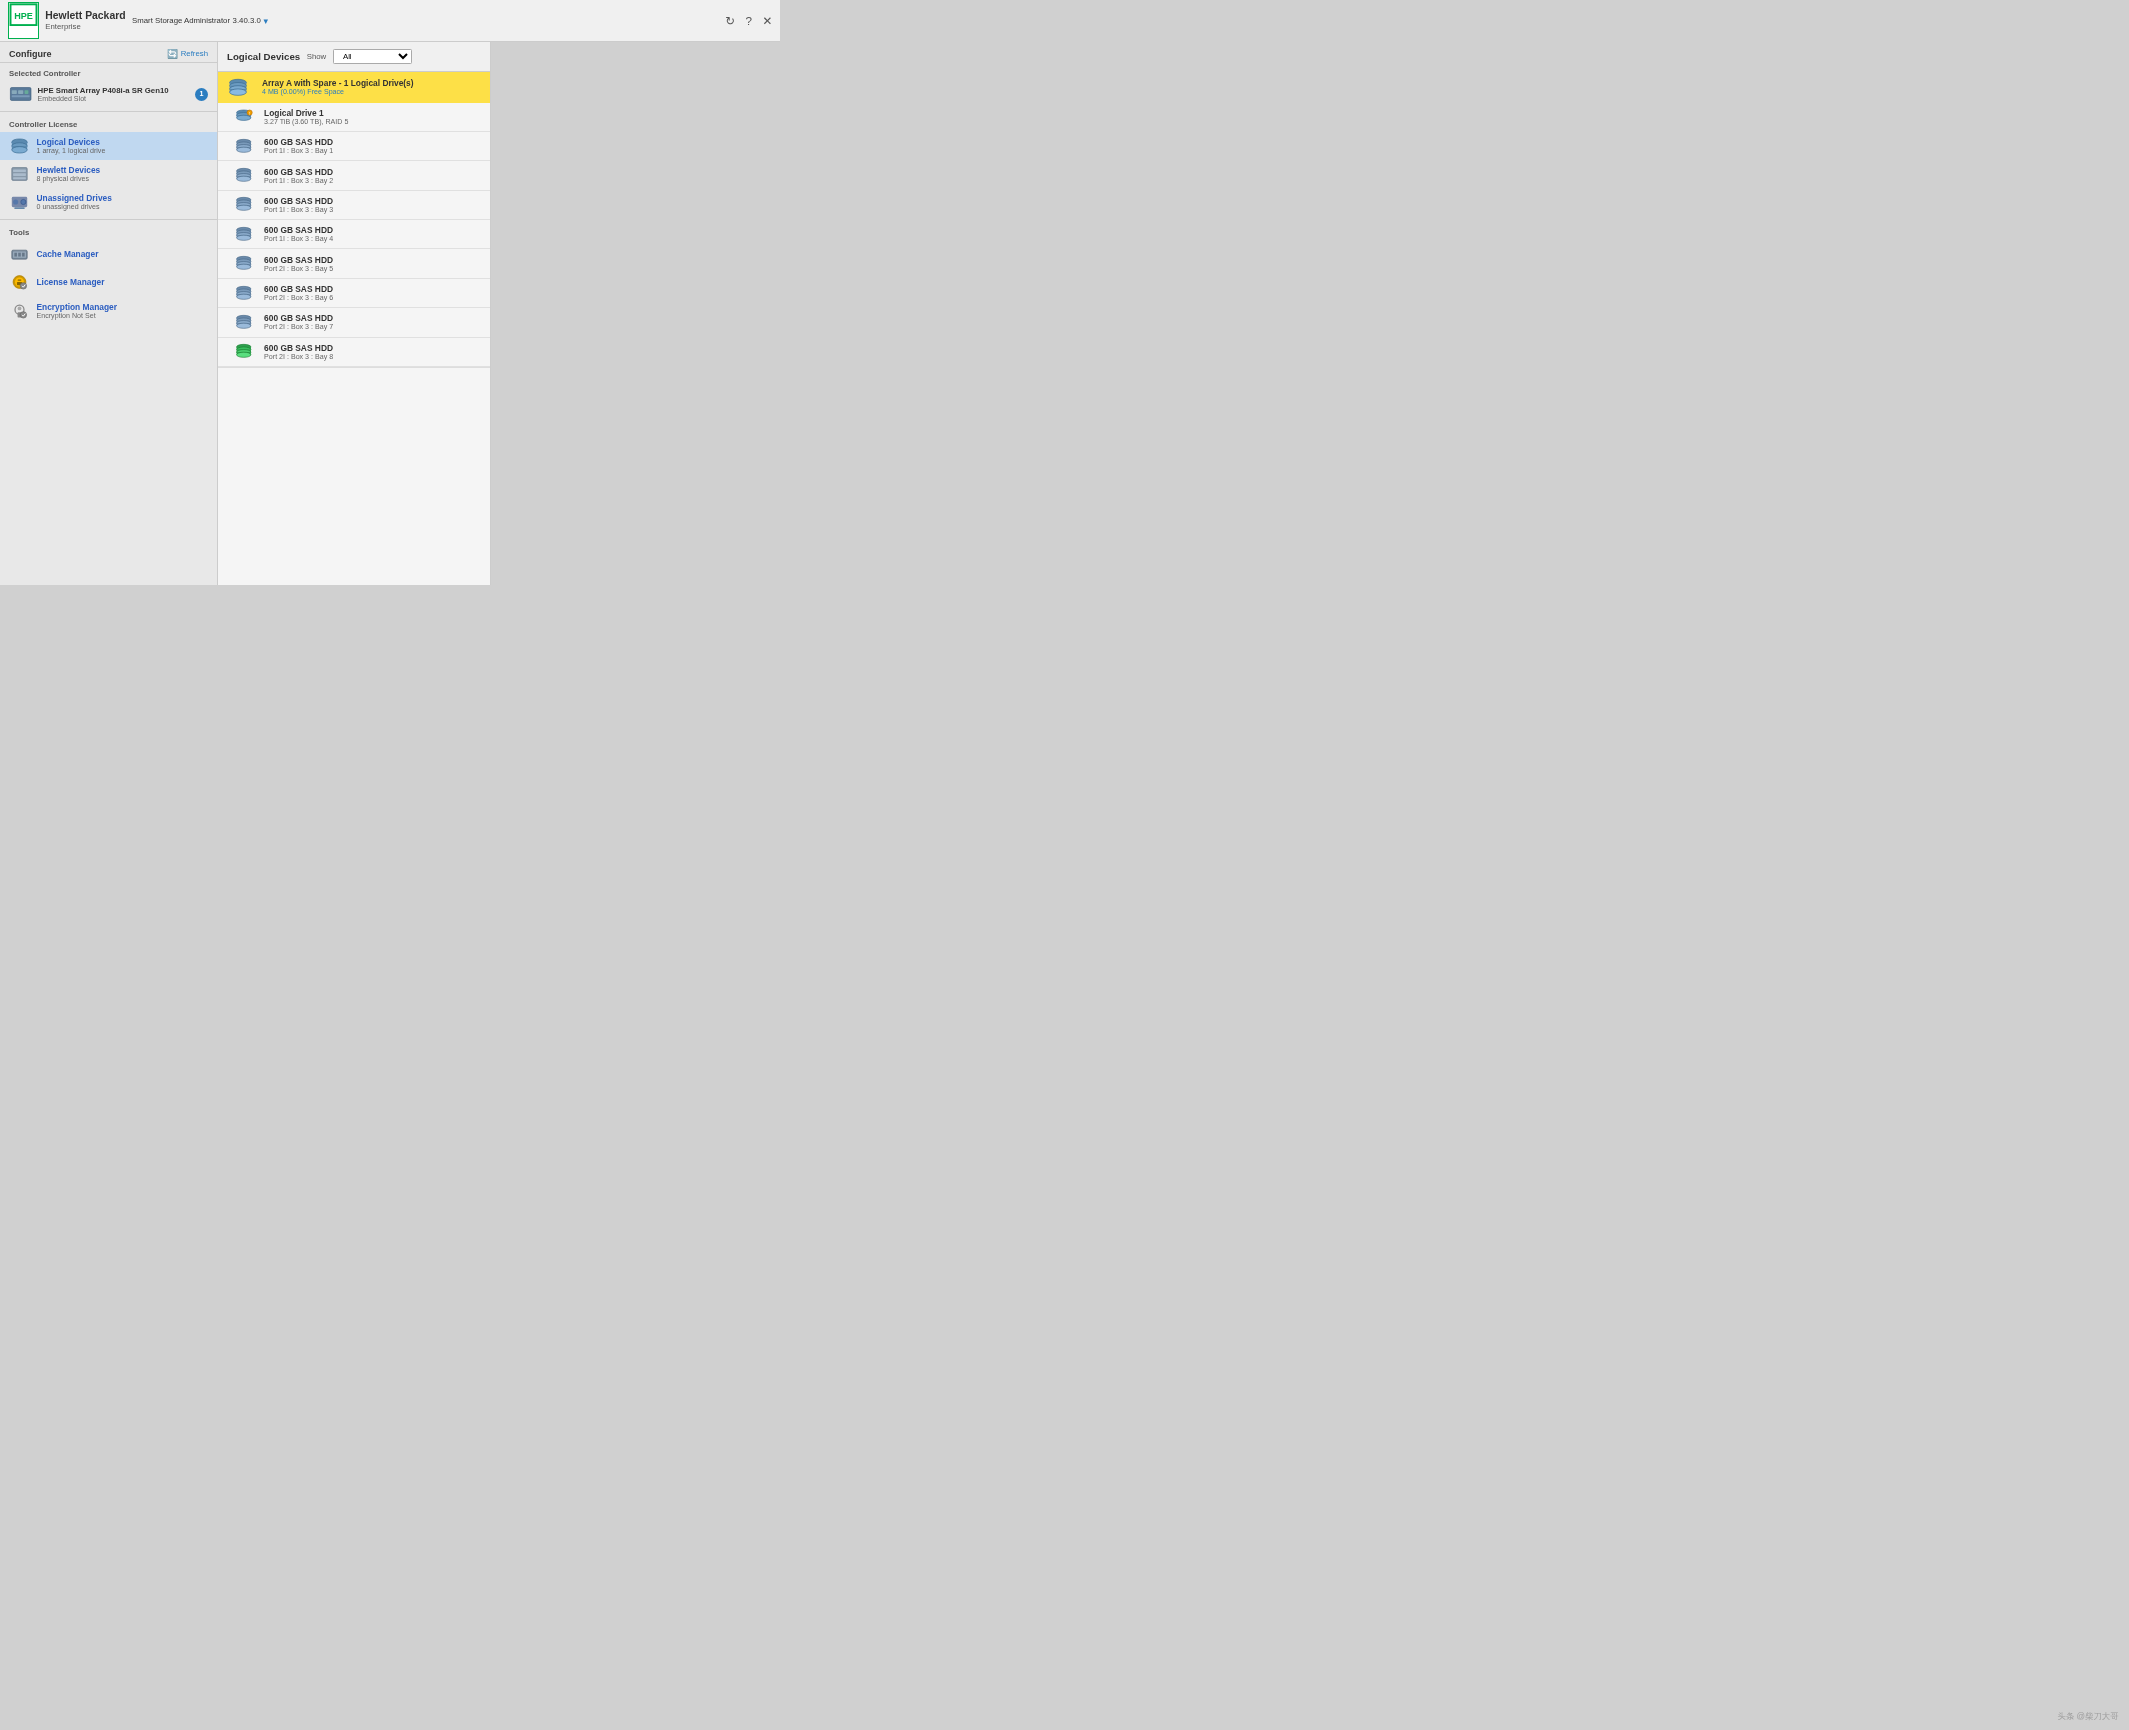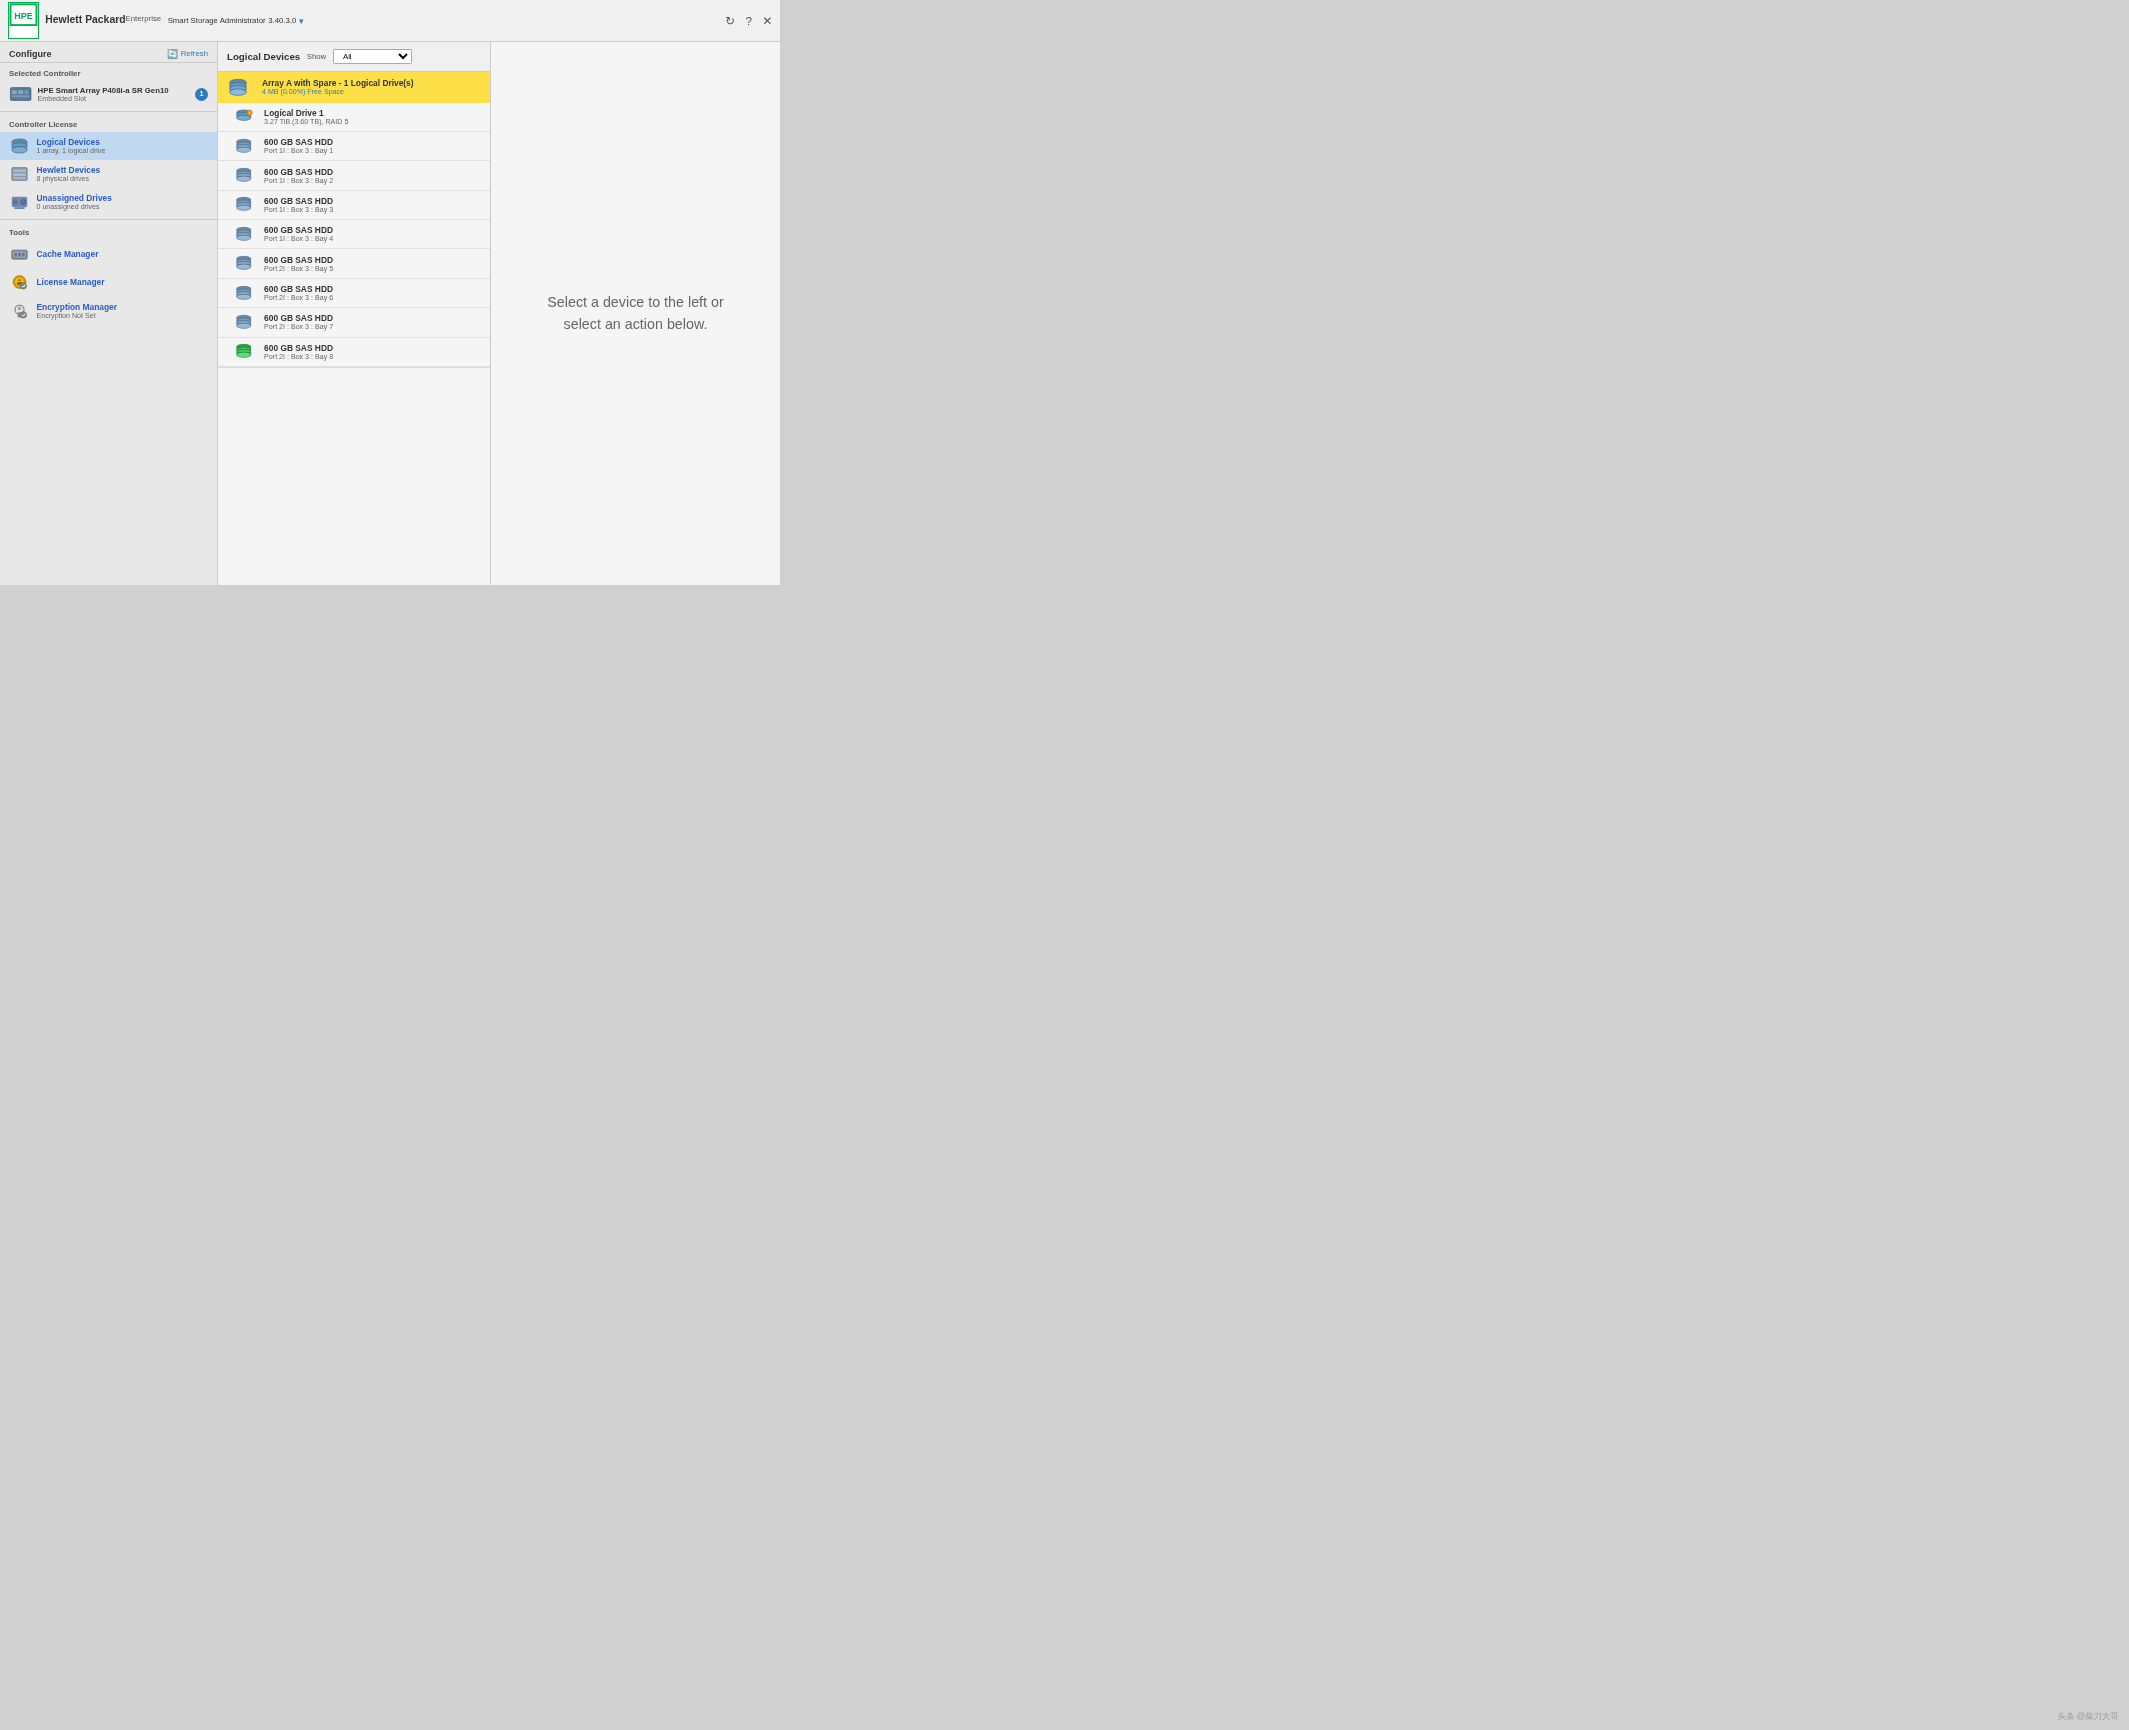--- a/index.html
+++ b/index.html
@@ -24,20 +24,21 @@
     #hpe-logo {
       width: 31px;
       height: 37px;
       border: 1.3px solid #00b04f;
       background: #fff;
       margin-right: 6.5px;
       flex-shrink: 0;
     }
     #app-title-group {
       display: flex;
+      flex-direction: column;
       margin-right: 6.5px;
     }
     #app-company {
       font-size: 10.4px;
       font-weight: bold;
       color: #333;
       line-height: 1.2;
     }
     #app-subtitle {
       font-size: 7.8px;
@@ -647,20 +648,17 @@
       </div>
       <div class="device-text-group">
         <div class="device-name">600 GB SAS HDD</div>
         <div class="device-sub">Port 2I : Box 3 : Bay 8</div>
       </div>
     </div>
         </div>
     </div>
   </div>
 
-  <div id="right-panel">
-    <div id="select-device-msg">Select a device to the left or select an action below.</div>
-  </div>
 
 </div>
 
 <div id="watermark">头条 @柴刀大哥</div>
 
 
 </body></html>

